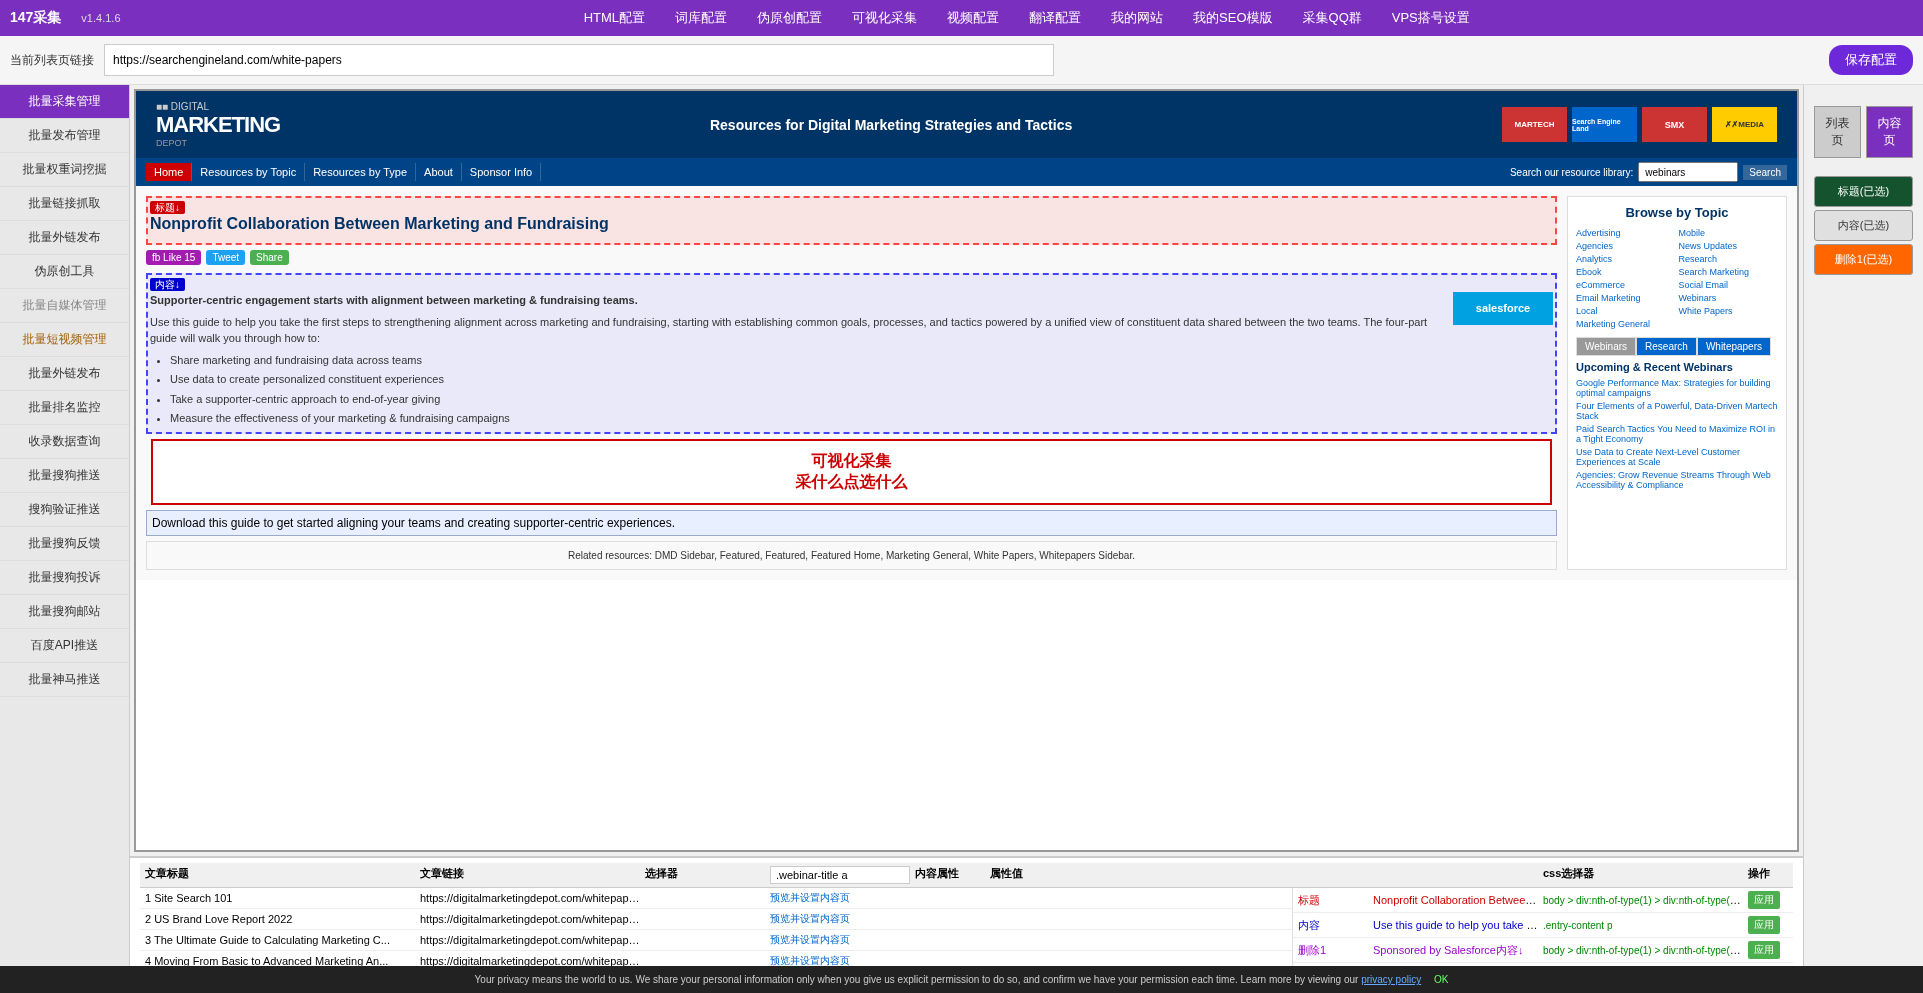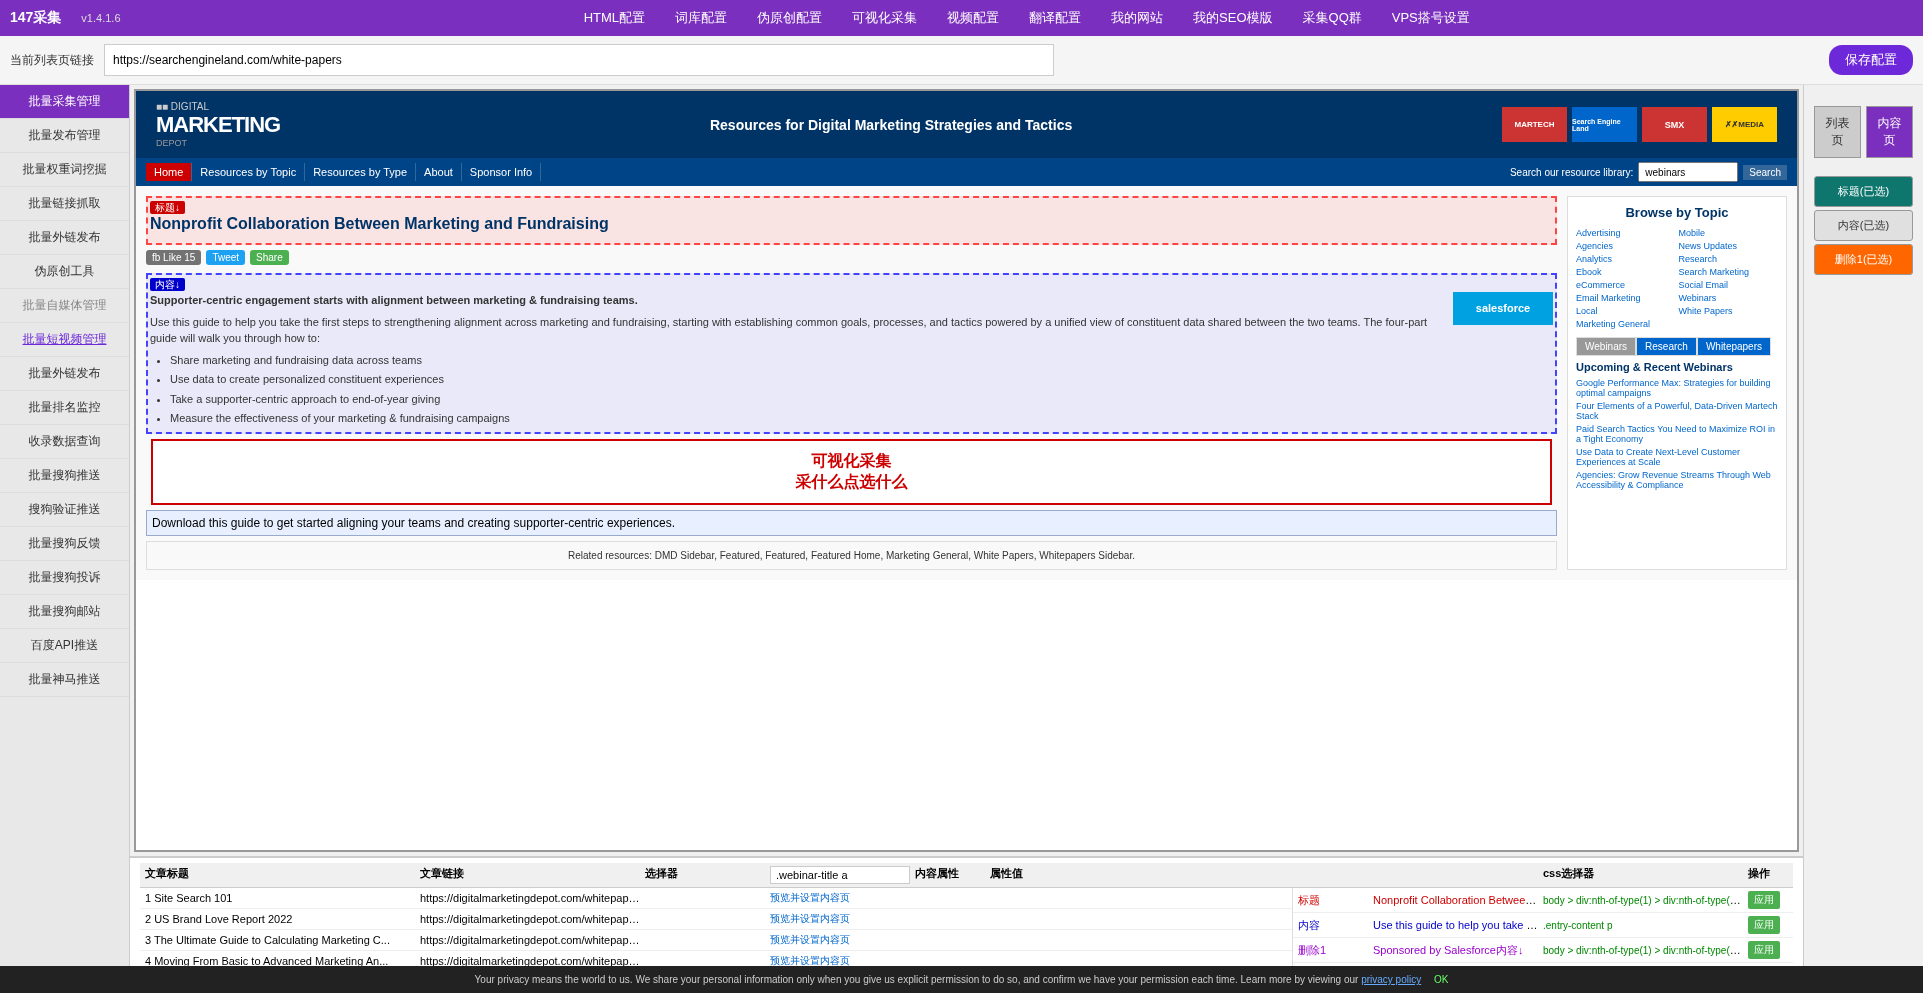--- a/index.html
+++ b/index.html
@@ -139,21 +139,21 @@
     .wp-main { flex: 1; }
     .wp-sidebar-right { width: 220px; background: white; border: 1px solid #ddd; padding: 8px; }
 
     .wp-article-title {
       color: #003366;
       font-size: 16px;
       font-weight: bold;
       margin-bottom: 8px;
     }
     .wp-social { display: flex; gap: 5px; margin-bottom: 8px; }
-    .like-btn { background: #737373; color: white; font-size: 10px; padding: 2px 6px; border-radius: 3px; }
+    .like-btn { background: #a21caf; color: white; font-size: 10px; padding: 2px 6px; border-radius: 3px; }
     .tweet-btn { background: #1da1f2; color: white; font-size: 10px; padding: 2px 6px; border-radius: 3px; }
     .share-btn { background: #4caf50; color: white; font-size: 10px; padding: 2px 6px; border-radius: 3px; }
 
     .wp-article-body { font-size: 11px; color: #333; line-height: 1.5; }
     .wp-article-body ul { margin-left: 20px; margin-top: 5px; }
     .wp-article-body li { margin-bottom: 3px; }
 
     
     .viz-note {
       border: 2px solid #cc0000;
@@ -192,21 +192,21 @@
     .rp-btn.purple { background: #7b2fbe; color: white; }
 
     .rp-sel-btn {
       width: 100%;
       padding: 7px 5px;
       font-size: 11px;
       cursor: pointer;
       border: 1px solid #999;
       text-align: center;
       border-radius: 3px;
-      background: #0f766e;
+      background: #14532d;
       color: white;
       margin-bottom: 3px;
     }
     .rp-sel-btn.light { background: #e0e0e0; color: #333; }
     .rp-del-btn {
       width: 100%;
       padding: 7px 5px;
       font-size: 11px;
       cursor: pointer;
       border: 1px solid #999;
@@ -381,21 +381,21 @@
 <div id="main-layout">
 
   <div id="sidebar">
     <div class="sidebar-item purple">批量采集管理</div>
     <div class="sidebar-item">批量发布管理</div>
     <div class="sidebar-item">批量权重词挖掘</div>
     <div class="sidebar-item">批量链接抓取</div>
     <div class="sidebar-item">批量外链发布</div>
     <div class="sidebar-item">伪原创工具</div>
     <div class="sidebar-item" style="color:#888;">批量自媒体管理</div>
-    <div class="sidebar-item" style="color:#6d28d9;text-decoration:underline;">批量短视频管理</div>
+    <div class="sidebar-item" style="color:#a16207;">批量短视频管理</div>
     <div class="sidebar-item">批量外链发布</div>
     <div class="sidebar-item">批量排名监控</div>
     <div class="sidebar-item">收录数据查询</div>
     <div class="sidebar-item">批量搜狗推送</div>
     <div class="sidebar-item">搜狗验证推送</div>
     <div class="sidebar-item">批量搜狗反馈</div>
     <div class="sidebar-item">批量搜狗投诉</div>
     <div class="sidebar-item">批量搜狗邮站</div>
     <div class="sidebar-item">百度API推送</div>
     <div class="sidebar-item">批量神马推送</div>

